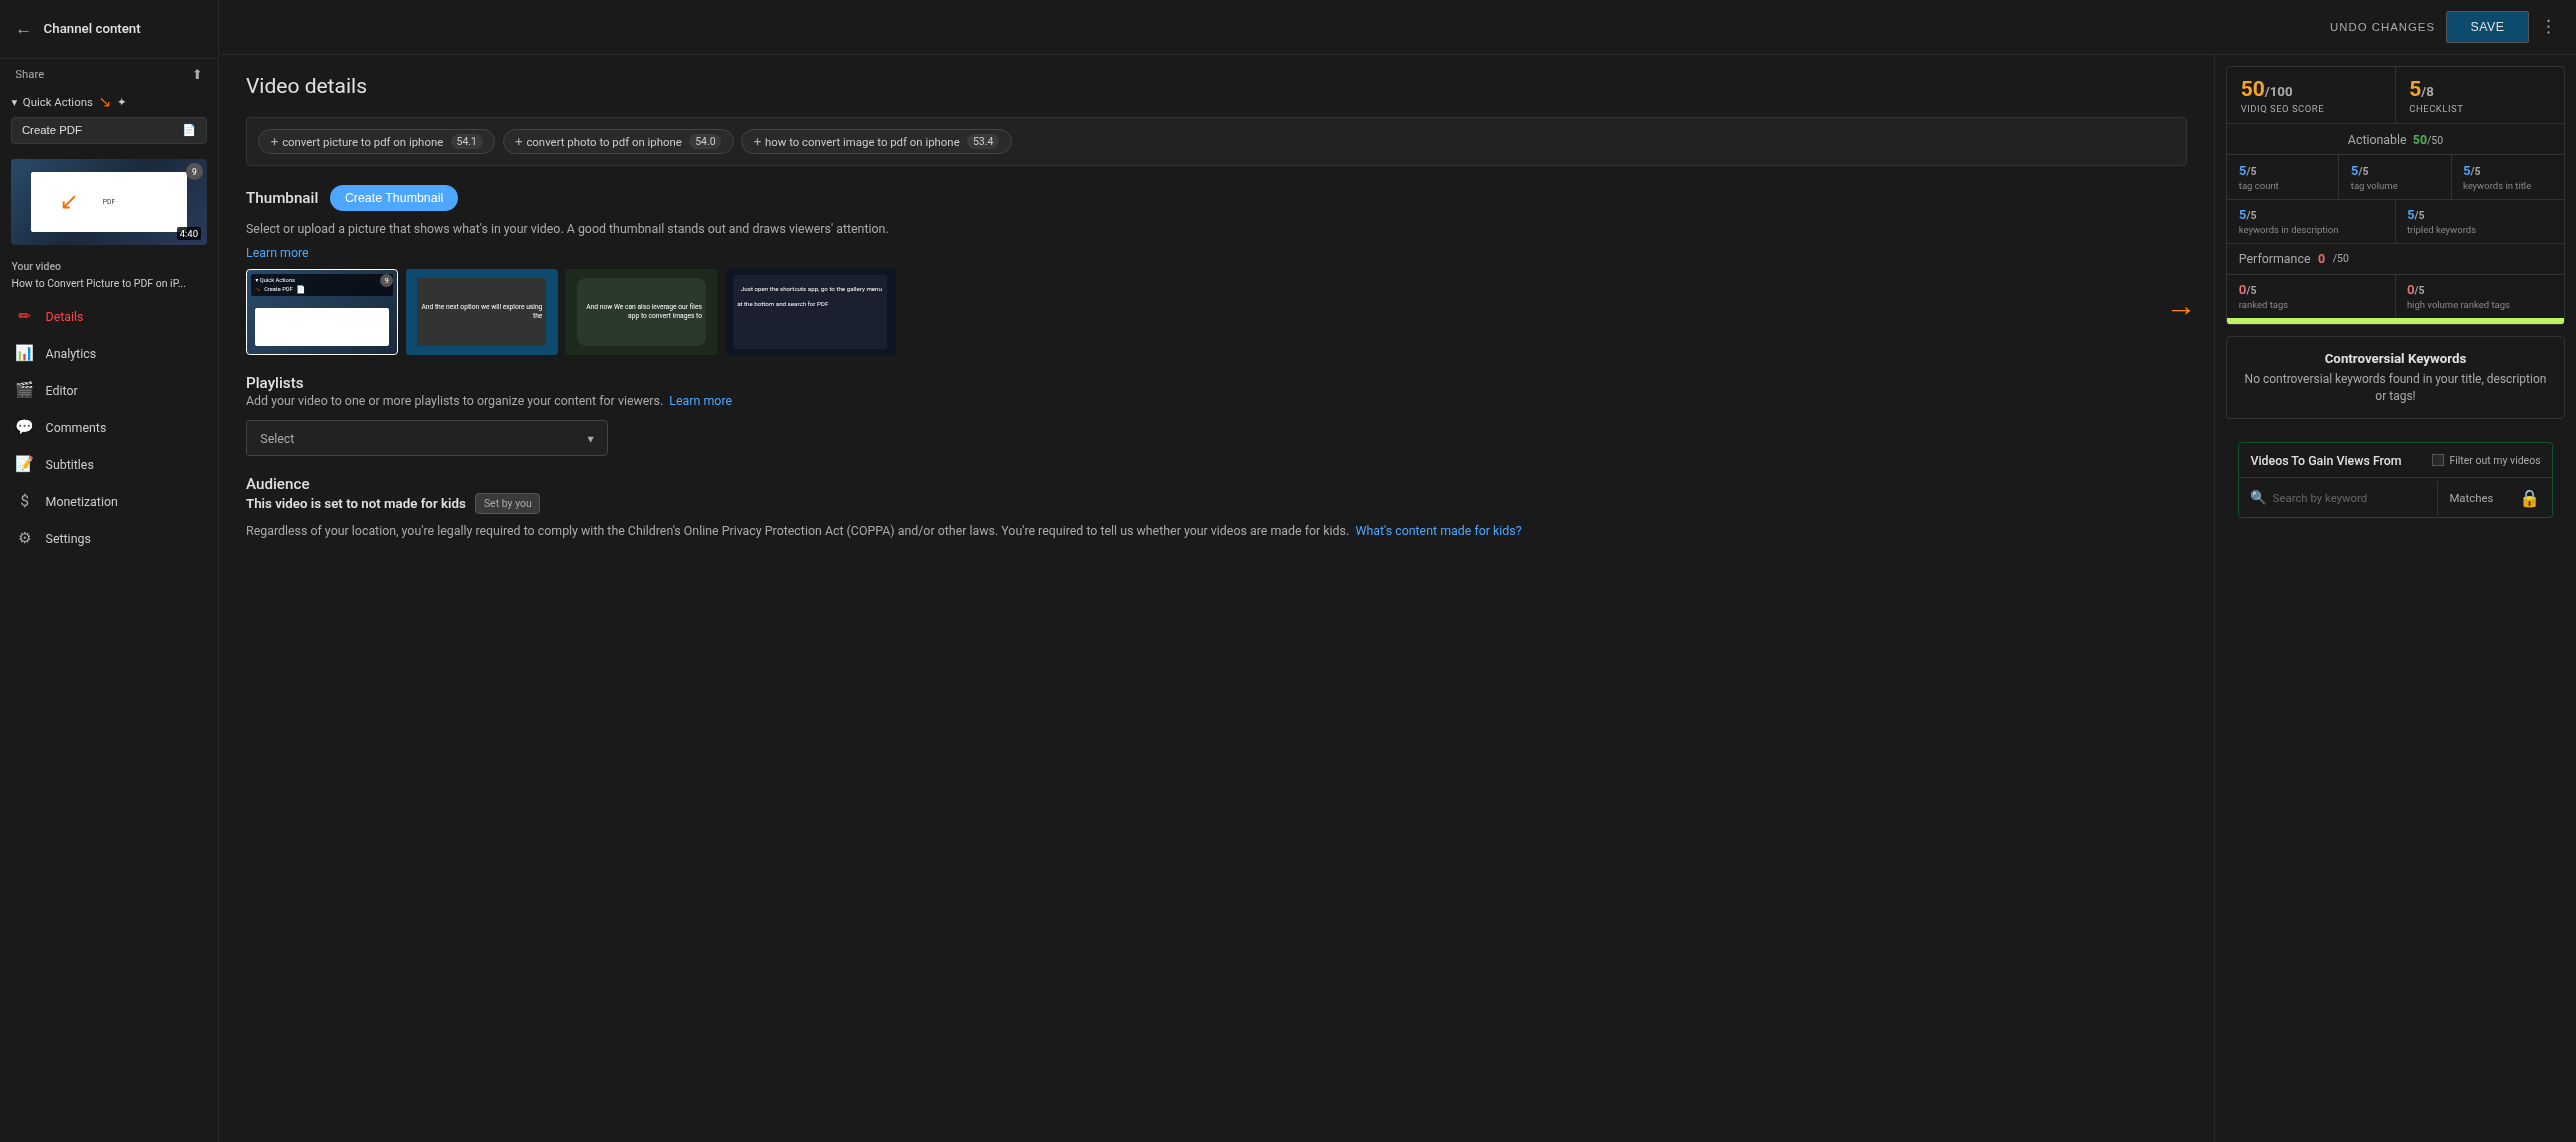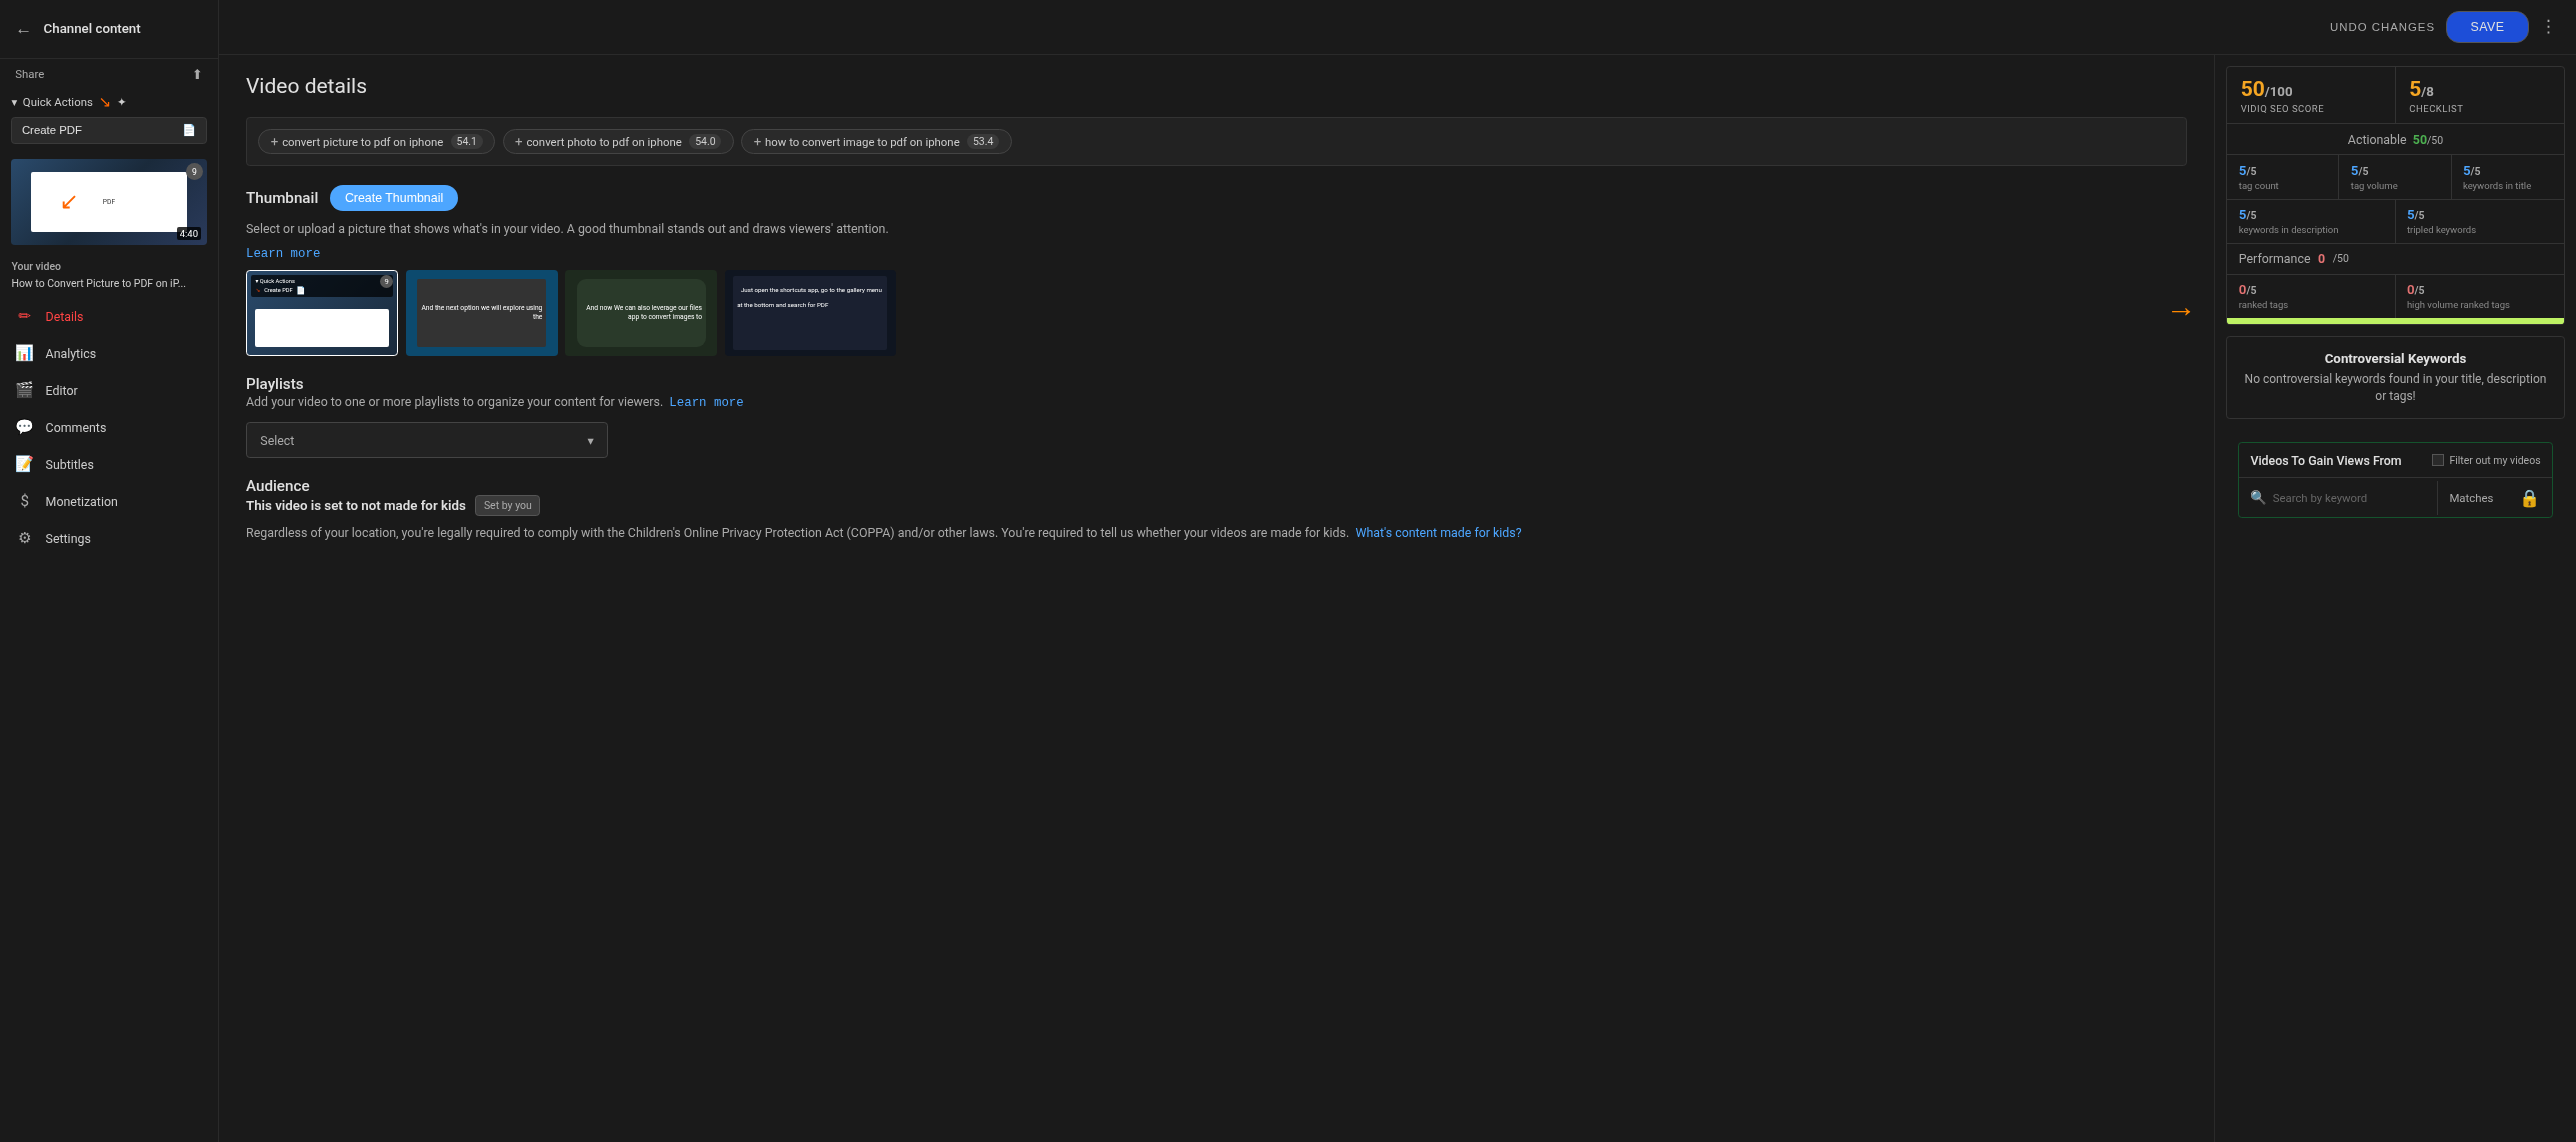--- a/index.html
+++ b/index.html
@@ -190,27 +190,27 @@
     .undo-btn {
       background: none;
       border: none;
       color: #aaa;
       font-size: 11.4px;
       letter-spacing: 1px;
       cursor: pointer;
       text-transform: uppercase;
     }
     .save-btn {
-      background: #1d4ed8;
+      background: #0c4a6e;
       border: 1px solid #555;
       color: #e0e0e0;
       font-size: 12.4px;
       font-weight: 500;
       padding: 7.6px 23px;
-      border-radius: 13px;
+      border-radius: 2px;
       cursor: pointer;
       letter-spacing: 0.5px;
     }
     .more-btn {
       background: none;
       border: none;
       color: #aaa;
       font-size: 17px;
       cursor: pointer;
     }
@@ -296,21 +296,20 @@
     .thumbnail-description {
       font-size: 12.4px;
       color: #aaa;
       margin-bottom: 5.7px;
       line-height: 1.5;
     }
     .learn-more-link {
       color: #4da6ff;
       text-decoration: none;
       font-size: 12.4px;
-      font-family: Liberation Mono, monospace;
     }
     .thumbnail-grid {
       display: flex;
       gap: 7.6px;
       margin-top: 9.5px;
       margin-bottom: 19px;
     }
     .thumbnail-item {
       width: 152px;
       height: 86px;

